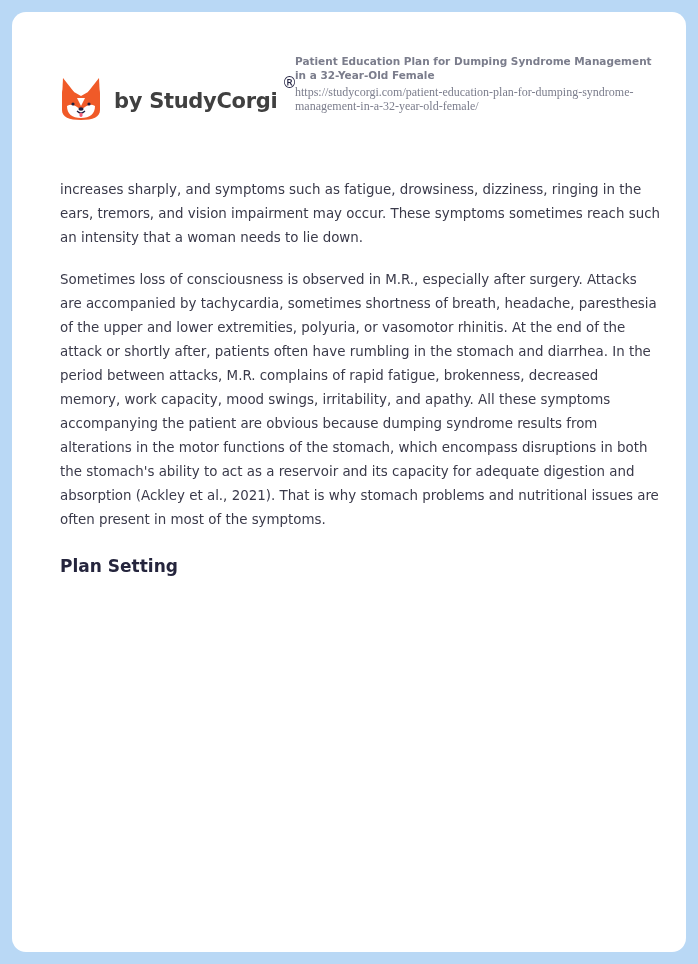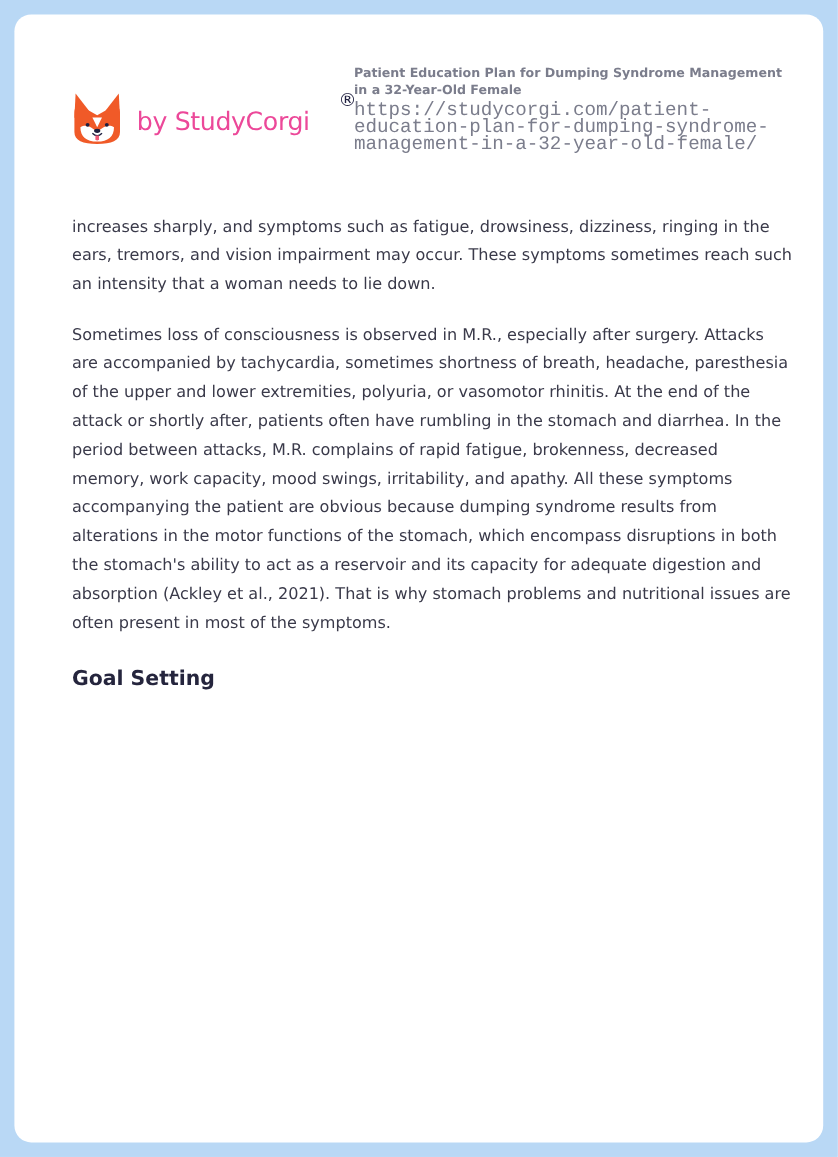--- a/index.html
+++ b/index.html
@@ -33,23 +33,23 @@
       display: flex;
       align-items: center;
     }
     .logo svg {
       width: 42px;
       height: 46px;
       display: block;
     }
     .brand {
       font-family: "DejaVu Sans", sans-serif;
-      font-weight: normal;
+      font-weight: bold;
       font-size: 21px;
-      color: #ec4899;
+      color: #404040;
       margin-left: 12px;
       margin-top: 4px;
       letter-spacing: -0.3px;
     }
     .reg {
       position: absolute;
       left: 222px;
       top: -2px;
       font-family: "DejaVu Sans", sans-serif;
       font-size: 15px;
@@ -63,22 +63,22 @@
       text-align: left;
     }
     .doc-title {
       font-family: "DejaVu Sans", sans-serif;
       font-weight: bold;
       font-size: 10.5px;
       line-height: 14px;
       color: #7b7d8c;
     }
     .doc-url {
-      font-family: Liberation Mono, monospace;
-      font-size: 16px;
+      font-family: Liberation Serif, serif;
+      font-size: 12px;
       line-height: 14px;
       color: #7b7d8c;
       margin-top: 3px;
     }
     .content {
       position: absolute;
       left: 48px;
       top: 166px;
       width: 600px;
       font-family: "DejaVu Sans", sans-serif;
@@ -131,15 +131,15 @@
 
     <div class="doc-meta">
       <div class="doc-title">Patient Education Plan for Dumping Syndrome Management in a 32-Year-Old Female</div>
       <div class="doc-url">https://studycorgi.com/patient-education-plan-for-dumping-syndrome-management-in-a-32-year-old-female/</div>
     </div>
   </div>
 
   <div class="content">
     <p>increases sharply, and symptoms such as fatigue, drowsiness, dizziness, ringing in the ears, tremors, and vision impairment may occur. These symptoms sometimes reach such an intensity that a woman needs to lie down.</p>
     <p>Sometimes loss of consciousness is observed in M.R., especially after surgery. Attacks are accompanied by tachycardia, sometimes shortness of breath, headache, paresthesia of the upper and lower extremities, polyuria, or vasomotor rhinitis. At the end of the attack or shortly after, patients often have rumbling in the stomach and diarrhea. In the period between attacks, M.R. complains of rapid fatigue, brokenness, decreased memory, work capacity, mood swings, irritability, and apathy. All these symptoms accompanying the patient are obvious because dumping syndrome results from alterations in the motor functions of the stomach, which encompass disruptions in both the stomach's ability to act as a reservoir and its capacity for adequate digestion and absorption (Ackley et al., 2021). That is why stomach problems and nutritional issues are often present in most of the symptoms.</p>
-    <h2>Goal Setting</h2>
+    <h2>Plan Setting</h2>
   </div>
 </div>
 
 </body></html>

